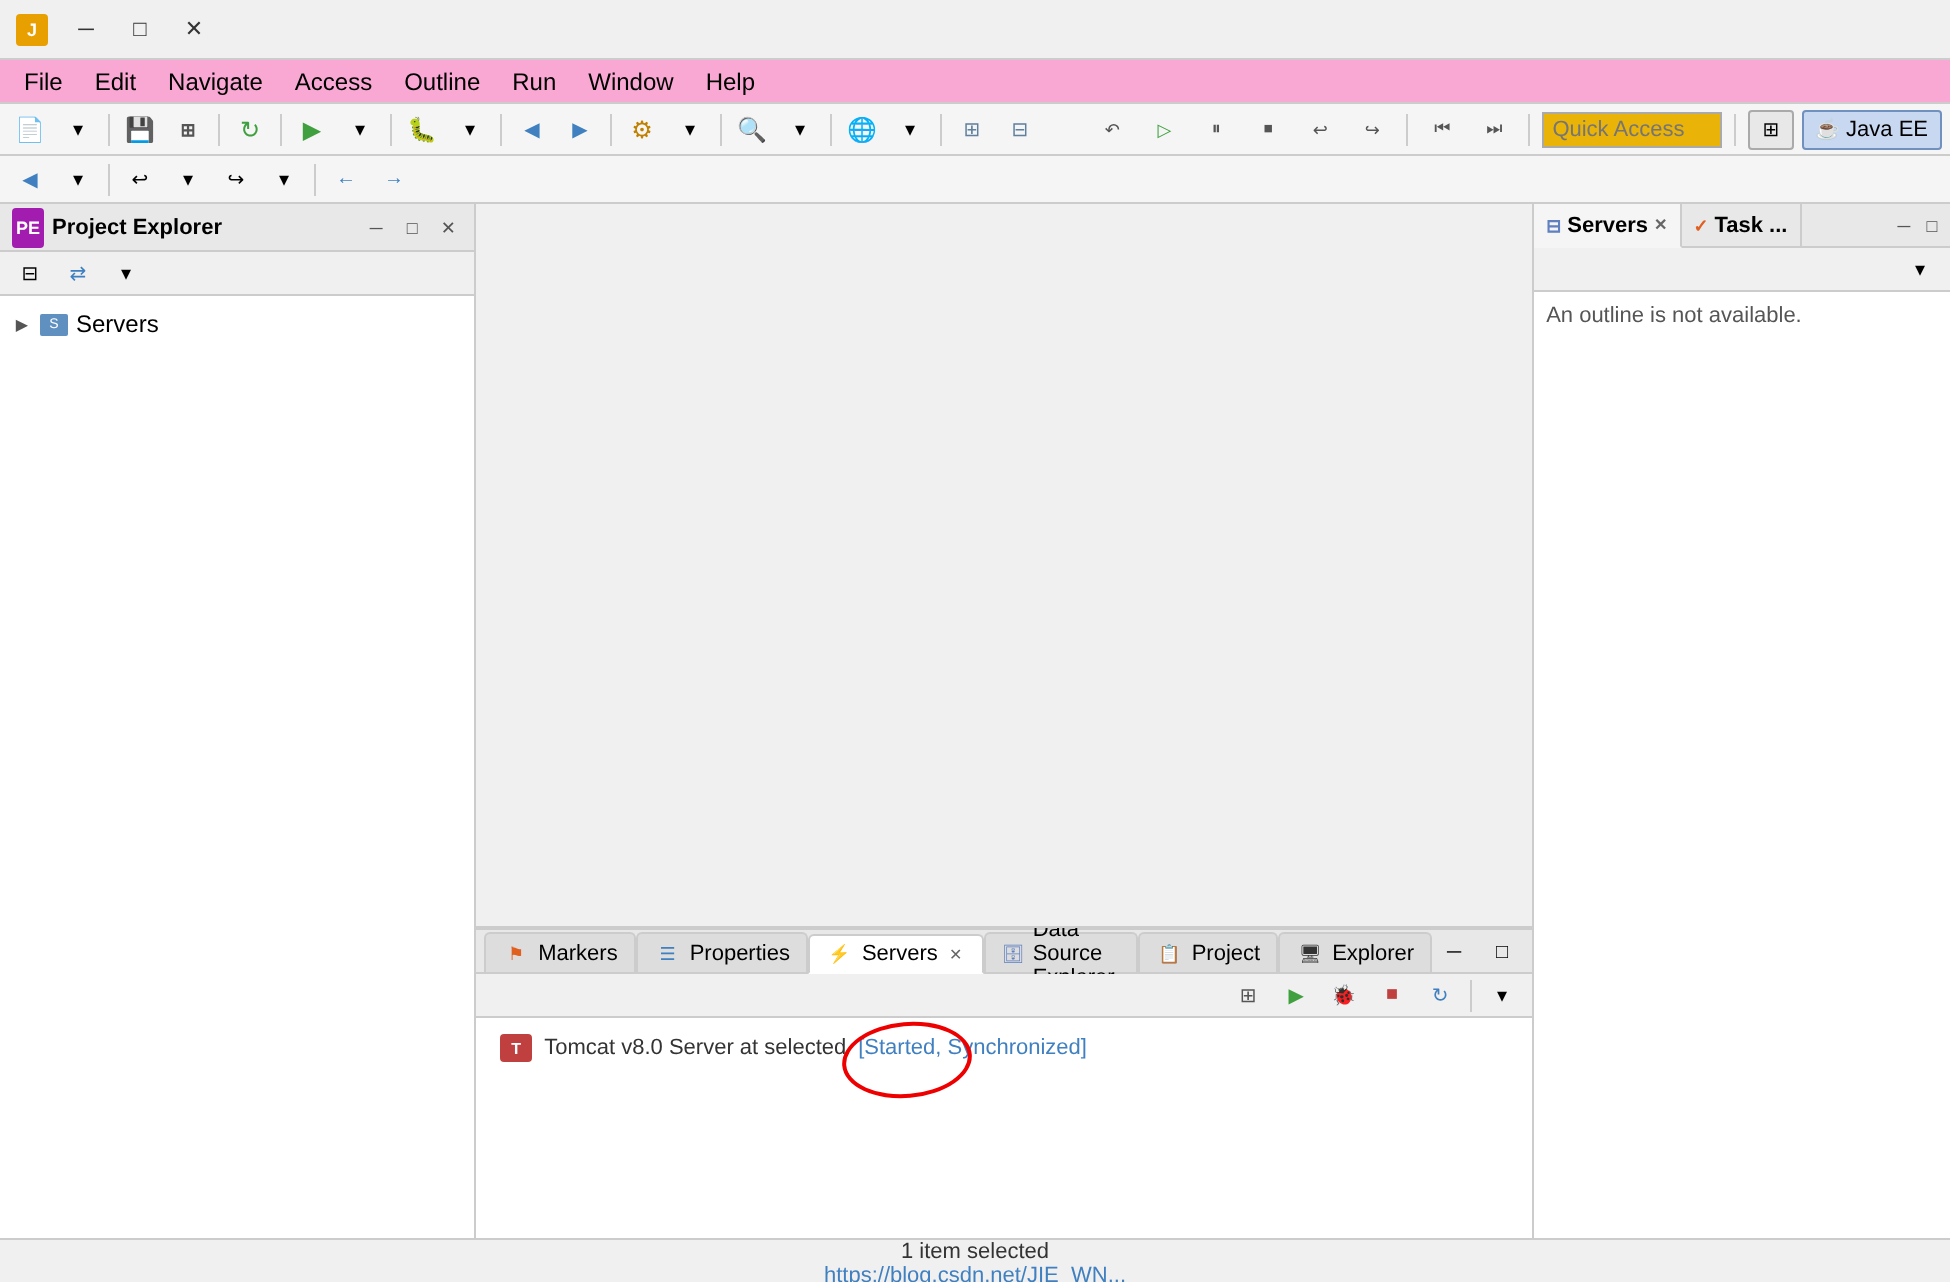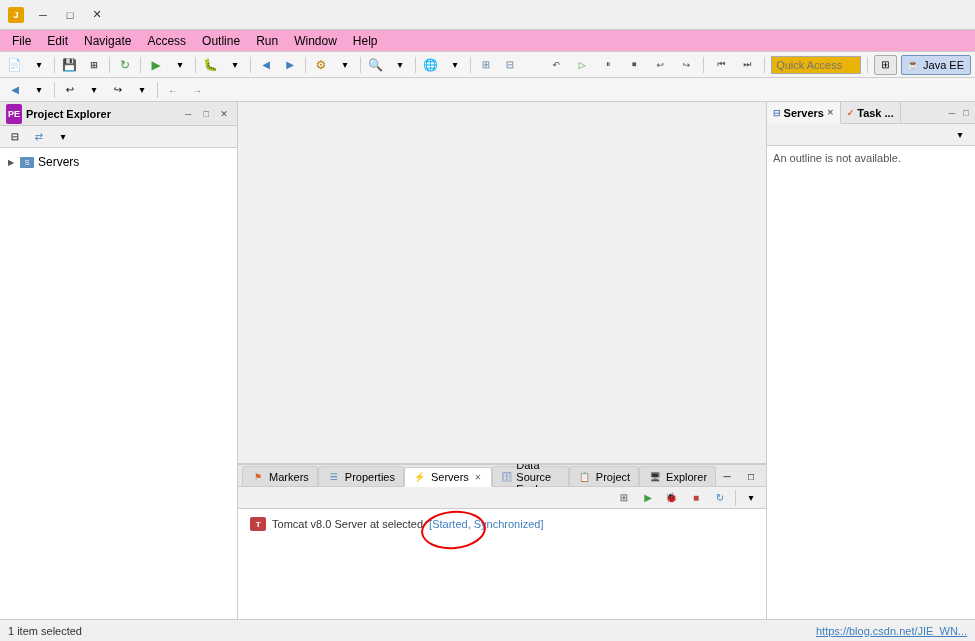--- a/index.html
+++ b/index.html
@@ -304,20 +304,21 @@
     .status-bar {
       height: 22px;
       background: #f0f0f0;
       border-top: 1px solid #ccc;
       display: flex;
       align-items: center;
       padding: 0 8px;
       font-size: 11px;
       color: #333;
       justify-content: space-between;
+      flex-direction: column;
     }
 
     
     .tb-icon {
       font-size: 12px;
       line-height: 1;
     }
 
     .tab-bar-right {
       margin-left: auto;

